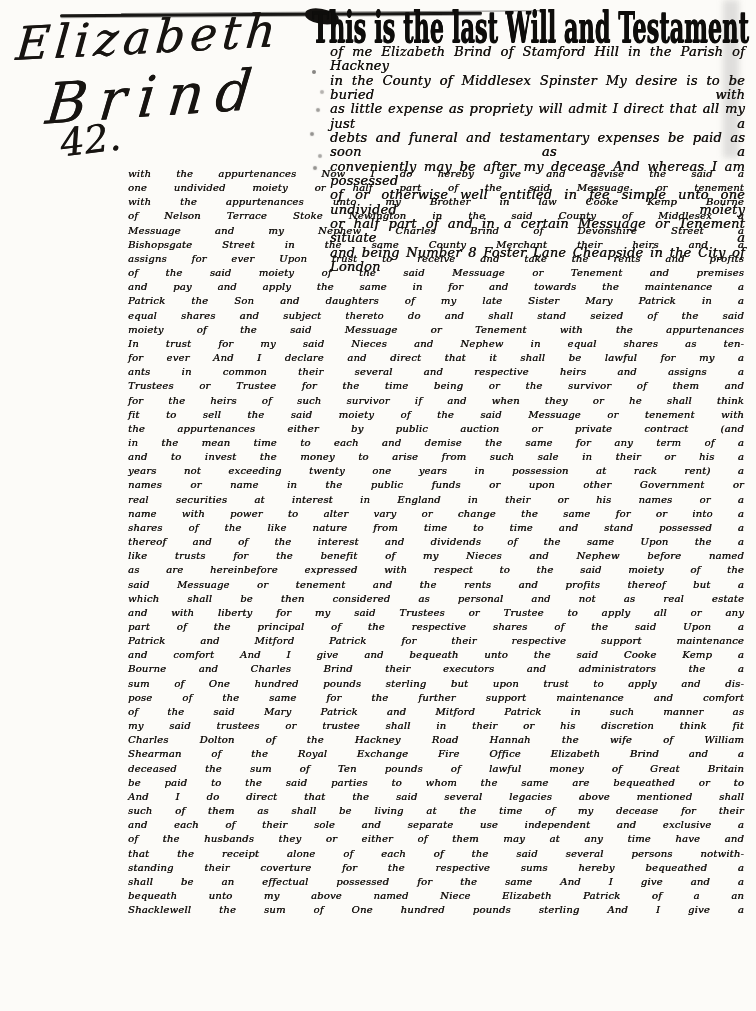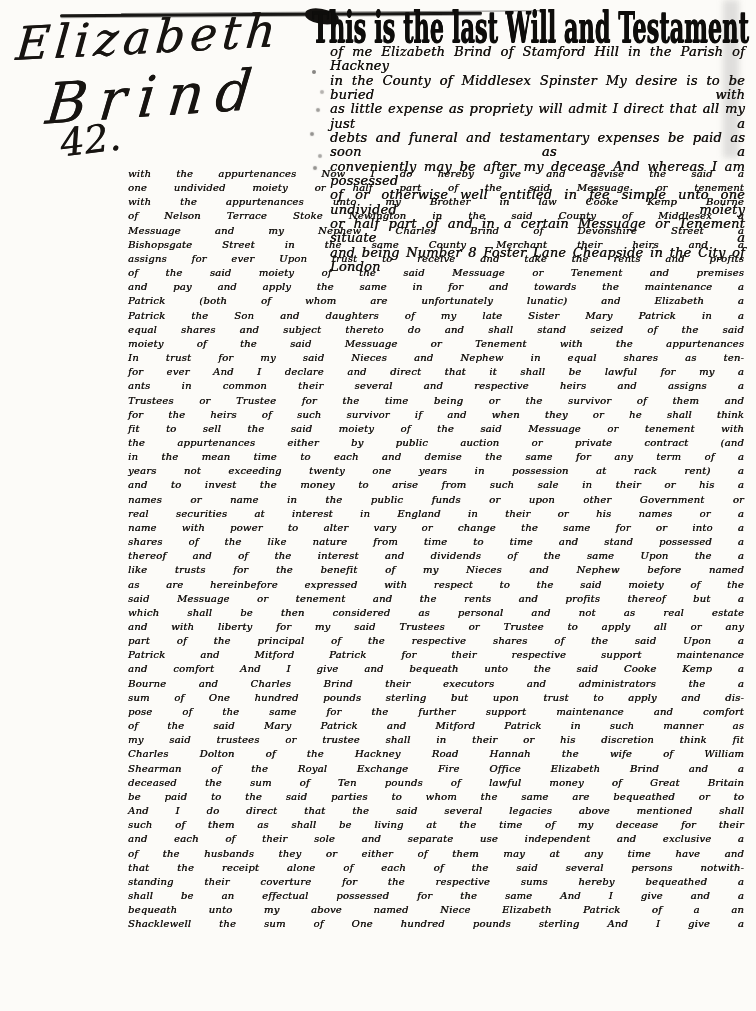--- a/index.html
+++ b/index.html
@@ -95,34 +95,33 @@
   <div class="body-block">
       <div class="line">with the appurtenances Now I do hereby give and devise the said a</div>
       <div class="line">one undivided moiety or half part of the said Messuage or tenement</div>
       <div class="line">with the appurtenances unto my Brother in law Cooke Kemp Bourne</div>
       <div class="line">of Nelson Terrace Stoke Newington in the said County of Middlesex a</div>
       <div class="line">Messuage and my Nephew Charles Brind of Devonshire Street a</div>
       <div class="line">Bishopsgate Street in the same County Merchant their heirs and a</div>
       <div class="line">assigns for ever Upon trust to receive and take the rents and profits</div>
       <div class="line">of the said moiety of the said Messuage or Tenement and premises</div>
       <div class="line">and pay and apply the same in for and towards the maintenance a</div>
-      <div class="line">Patrick (both of whom are unfortunately lunatic) and Elizabeth a</div>
       <div class="line">Patrick the Son and daughters of my late Sister Mary Patrick in a</div>
       <div class="line">equal shares and subject thereto do and shall stand seized of the said</div>
       <div class="line">moiety of the said Messuage or Tenement with the appurtenances</div>
       <div class="line">In trust for my said Nieces and Nephew in equal shares as ten-</div>
       <div class="line">for ever And I declare and direct that it shall be lawful for my a</div>
       <div class="line">ants in common their several and respective heirs and assigns a</div>
       <div class="line">Trustees or Trustee for the time being or the survivor of them and</div>
       <div class="line">for the heirs of such survivor if and when they or he shall think</div>
       <div class="line">fit to sell the said moiety of the said Messuage or tenement with</div>
       <div class="line">the appurtenances either by public auction or private contract (and</div>
       <div class="line">in the mean time to each and demise the same for any term of a</div>
+      <div class="line">and to invest the money to arise from such sale in their or his a</div>
       <div class="line">years not exceeding twenty one years in possession at rack rent) a</div>
-      <div class="line">and to invest the money to arise from such sale in their or his a</div>
       <div class="line">names or name in the public funds or upon other Government or</div>
       <div class="line">real securities at interest in England in their or his names or a</div>
       <div class="line">name with power to alter vary or change the same for or into a</div>
       <div class="line">shares of the like nature from time to time and stand possessed a</div>
       <div class="line">thereof and of the interest and dividends of the same Upon the a</div>
       <div class="line">like trusts for the benefit of my Nieces and Nephew before named</div>
       <div class="line">as are hereinbefore expressed with respect to the said moiety of the</div>
       <div class="line">said Messuage or tenement and the rents and profits thereof but a</div>
       <div class="line">which shall be then considered as personal and not as real estate</div>
       <div class="line">and with liberty for my said Trustees or Trustee to apply all or any</div>

